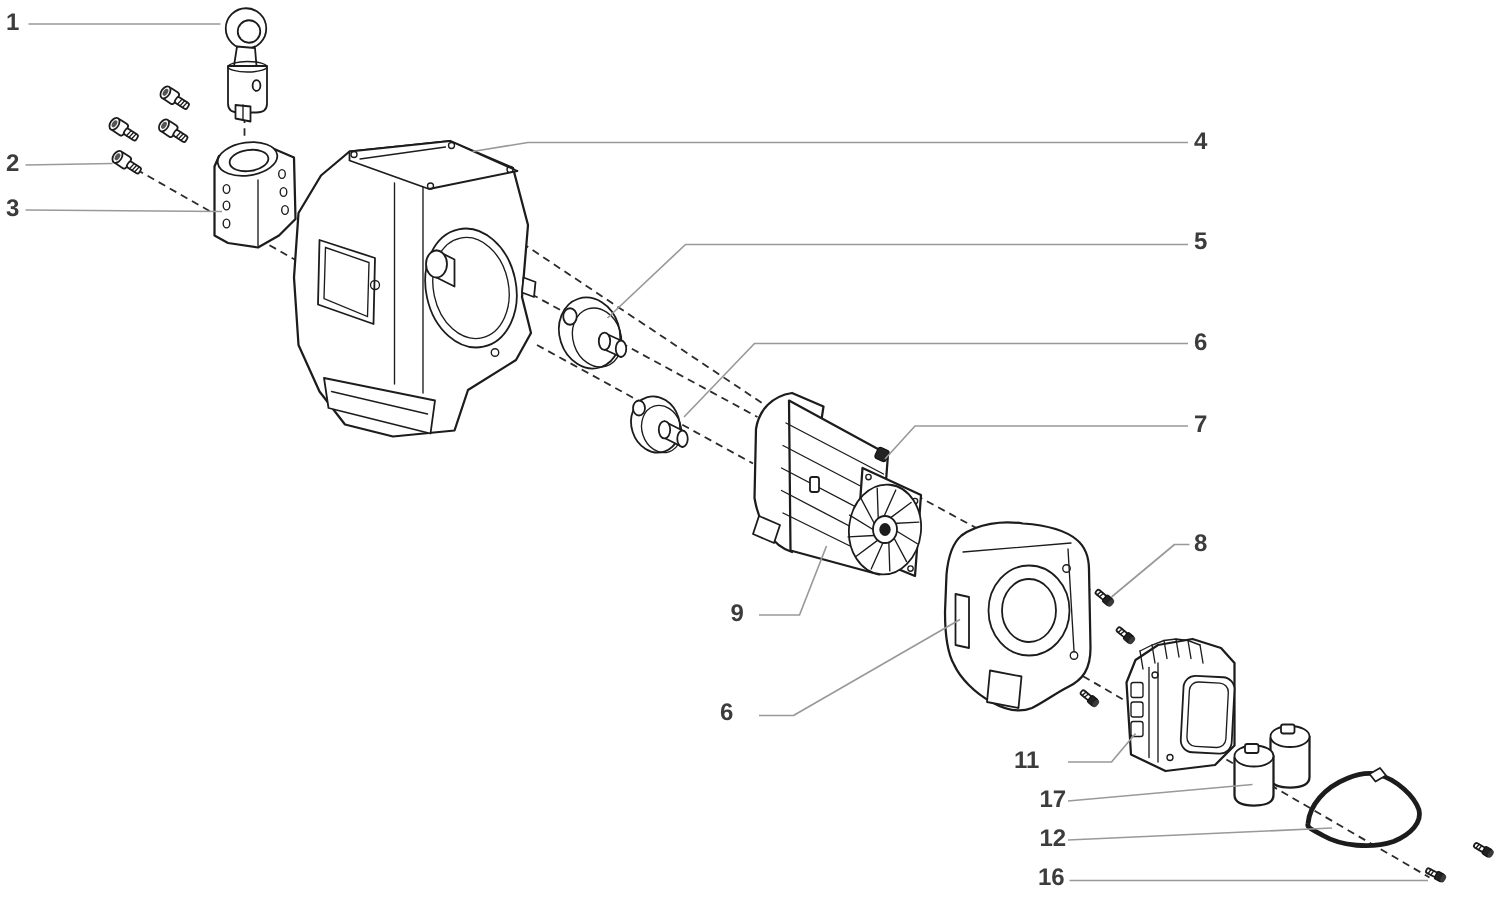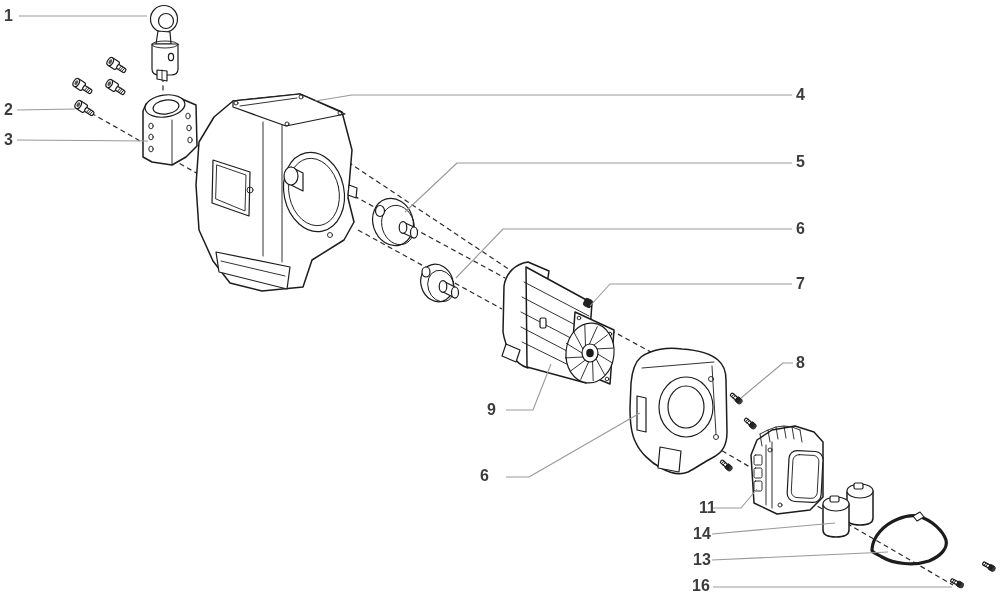--- a/index.html
+++ b/index.html
@@ -245,18 +245,18 @@
 <div class="callout" style="left:4px;top:8px"><span>1</span></div>
 <div class="callout" style="left:4px;top:102px"><span>2</span></div>
 <div class="callout" style="left:4px;top:132px"><span>3</span></div>
 <div class="callout" style="left:796px;top:87px"><span>4</span></div>
 <div class="callout" style="left:796px;top:154px"><span>5</span></div>
 <div class="callout" style="left:796px;top:221px"><span>6</span></div>
 <div class="callout" style="left:796px;top:276px"><span>7</span></div>
 <div class="callout" style="left:796px;top:355px"><span>8</span></div>
 <div class="callout" style="left:487px;top:402px"><span>9</span></div>
 <div class="callout" style="left:480px;top:468px"><span>6</span></div>
-<div class="callout" style="left:699px;top:500px"><span>11</span></div>
-<div class="callout" style="left:693px;top:526px"><span>14</span></div>
-<div class="callout" style="left:693px;top:552px"><span>13</span></div>
+<div class="callout" style="left:676px;top:500px"><span>11</span></div>
+<div class="callout" style="left:693px;top:526px"><span>17</span></div>
+<div class="callout" style="left:693px;top:552px"><span>12</span></div>
 <div class="callout" style="left:692px;top:578px"><span>16</span></div>
 
 </div>
 
 </body></html>

